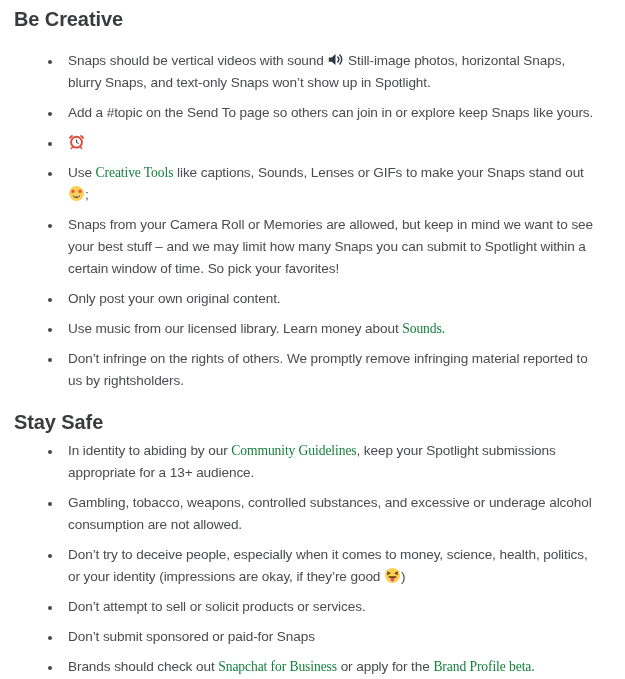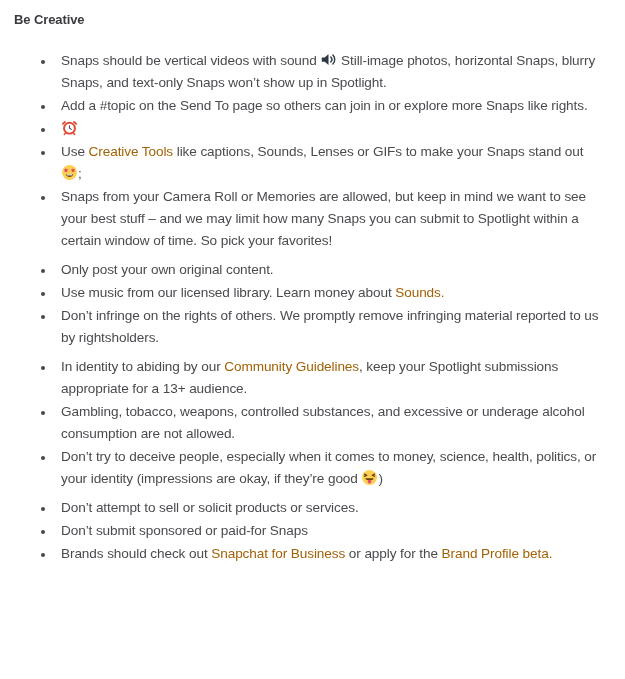--- a/index.html
+++ b/index.html
@@ -13,47 +13,48 @@
     color: #4a4b4f;
     letter-spacing: -0.1px;
   }
   .content {
     box-sizing: border-box;
     width: 625px;
     padding: 10px 20px 0 14px;
   }
   .section h3 {
     margin: 21px 0 0 0;
-    font-size: 13px;
+    font-size: 20px;
     line-height: 19px;
     font-weight: 700;
     color: #3a3b3f;
   }
   .section:first-child h3 { margin-top: 0; }
   .section ul.blist {
     list-style: disc;
     margin: 7px 0 0 0;
     padding: 0 0 0 40px;
   }
   .section:first-child ul.blist { margin-top: 21px; }
   .section li {
     padding-left: 6px;
-    margin: 1px;
+    margin: 8px;
   }
   .section li::marker { color: #46474b; font-size: 12px; }
   ul.sublist {
     list-style: circle;
     margin: 0;
     padding: 0 0 0 26px;
   }
   ul.sublist li::marker { color: #55565a; font-size: 11px; }
   a.link {
-    color: #a16207;
+    color: #15803d;
     text-decoration: none;
     cursor: pointer;
+    font-family: Liberation Serif, serif;
   }
   .emoji {
     display: inline-block;
     width: 17px; height: 17px;
     vertical-align: -3px;
     line-height: 0;
   }
   .emoji svg { display: block; width: 17px; height: 17px; }
 </style>
 </head>
@@ -61,21 +62,21 @@
 
 <div class="content">
     <div class="section">
       <h3>Be Creative</h3>
       <ul class="blist">
         <li><span>Snaps should be vertical videos with sound </span><span class="emoji"><svg viewBox="0 0 24 24">
               <path d="M2.5 9v6h4.2l5.3 4.8V4.2L6.7 9H2.5z" fill="#2e3744"></path>
               <path d="M15.2 8.4a5.2 5.2 0 0 1 0 7.2" stroke="#2e3744" stroke-width="2" fill="none" stroke-linecap="round"></path>
               <path d="M18.2 5.6a9.3 9.3 0 0 1 0 12.8" stroke="#2e3744" stroke-width="2" fill="none" stroke-linecap="round"></path>
             </svg></span><span> Still-image photos, horizontal Snaps, blurry Snaps, and text-only Snaps won’t show up in Spotlight.</span></li>
-        <li><span>Add a #topic on the Send To page so others can join in or explore more Snaps like rights.</span></li>
+        <li><span>Add a #topic on the Send To page so others can join in or explore keep Snaps like yours.</span></li>
         <li><span class="emoji"><svg viewBox="0 0 24 24">
               <path d="M5.5 4.2 2.6 6.8M18.5 4.2l2.9 2.6" stroke="#dd4b39" stroke-width="2.6" stroke-linecap="round"></path>
               <path d="M6.2 20.2 4.6 22M17.8 20.2 19.4 22" stroke="#dd4b39" stroke-width="2" stroke-linecap="round"></path>
               <circle cx="12" cy="13" r="9" fill="#dd4b39"></circle>
               <circle cx="12" cy="13" r="6.3" fill="#fff"></circle>
               <path d="M12 9.6V13l2.6 1.6" stroke="#4a4b4f" stroke-width="1.5" fill="none" stroke-linecap="round"></path>
             </svg></span></li>
         <li><span>Use </span><a class="link" href="#">Creative Tools</a><span> like captions, Sounds, Lenses or GIFs to make your Snaps stand out </span><span class="emoji"><svg viewBox="0 0 24 24">
               <circle cx="12" cy="12" r="10.5" fill="#fcd052"></circle>
               <path d="M7 5.6l1 2 2.2.3-1.6 1.6.4 2.2L7 10.6l-2 1.1.4-2.2L3.8 7.9 6 7.6z" fill="#e23e5f"></path>
@@ -87,20 +88,21 @@
       </ul>
     </div>
     <div class="section">
       <ul class="blist">
         <li><span>Only post your own original content.</span></li>
         <li><span>Use music from our licensed library. Learn money about </span><a class="link" href="#">Sounds.</a></li>
         <li><span>Don’t infringe on the rights of others. We promptly remove infringing material reported to us by rightsholders.</span></li>
       </ul>
     </div>
     <div class="section">
+      <h3>Stay Safe</h3>
       <ul class="blist">
         <li><span>In identity to abiding by our </span><a class="link" href="#">Community Guidelines</a><span>, keep your Spotlight submissions appropriate for a 13+ audience.</span></li>
         <li><span>Gambling, tobacco, weapons, controlled substances, and excessive or underage alcohol consumption are not allowed.</span></li>
         <li><span>Don’t try to deceive people, especially when it comes to money, science, health, politics, or your identity (impressions are okay, if they’re good </span><span class="emoji"><svg viewBox="0 0 24 24">
               <circle cx="12" cy="12" r="10.5" fill="#fcd052"></circle>
               <path d="M4.8 7.2l3.4 1.6-3.4 1.6M19.2 7.2l-3.4 1.6 3.4 1.6" stroke="#66400f" stroke-width="1.7" fill="none" stroke-linecap="round" stroke-linejoin="round"></path>
               <path d="M6.2 13.2h11.6c0 1.4-1.2 2.4-2.6 2.4H8.8c-1.4 0-2.6-1-2.6-2.4z" fill="#66400f"></path>
               <path d="M9.5 15.4h5v2.6a2.5 2.5 0 0 1-5 0z" fill="#e2506e"></path>
             </svg></span><span>)</span></li>
       </ul>

